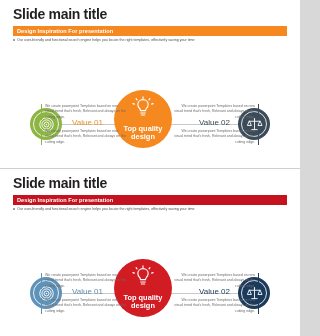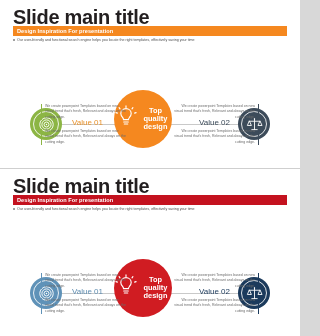--- a/index.html
+++ b/index.html
@@ -10,21 +10,21 @@
     position:relative;
     width:300px; height:168px;
     background:#ffffff;
     overflow:hidden;
   }
   .slide + .slide { border-top:1px solid #cfcfcf; }
 
   .title {
     position:absolute;
     left:13px; top:6px;
-    font-size:20px;
+    font-size:14px;
     font-weight:bold;
     letter-spacing:-0.3px;
     color:#231f20;
     white-space:nowrap;
   }
 
   .accent-bar {
     position:absolute;
     left:13px; top:26px;
     width:274px; height:10px;
@@ -98,21 +98,21 @@
   }
   .value-label.left  { left:72px; }
   .value-label.right { left:199px; text-align:right; }
 
   .center-circle {
     position:absolute;
     left:114px; top:44px;
     width:58px; height:58px;
     border-radius:50%;
     display:flex;
-    flex-direction:row;
+    flex-direction:column;
     align-items:center;
     justify-content:center;
     gap:1px;
     color:#ffffff;
   }
   .center-circle .bulb { margin-top:-1px; }
   .center-label {
     font-size:7.4px;
     font-weight:bold;
     line-height:1.12;

